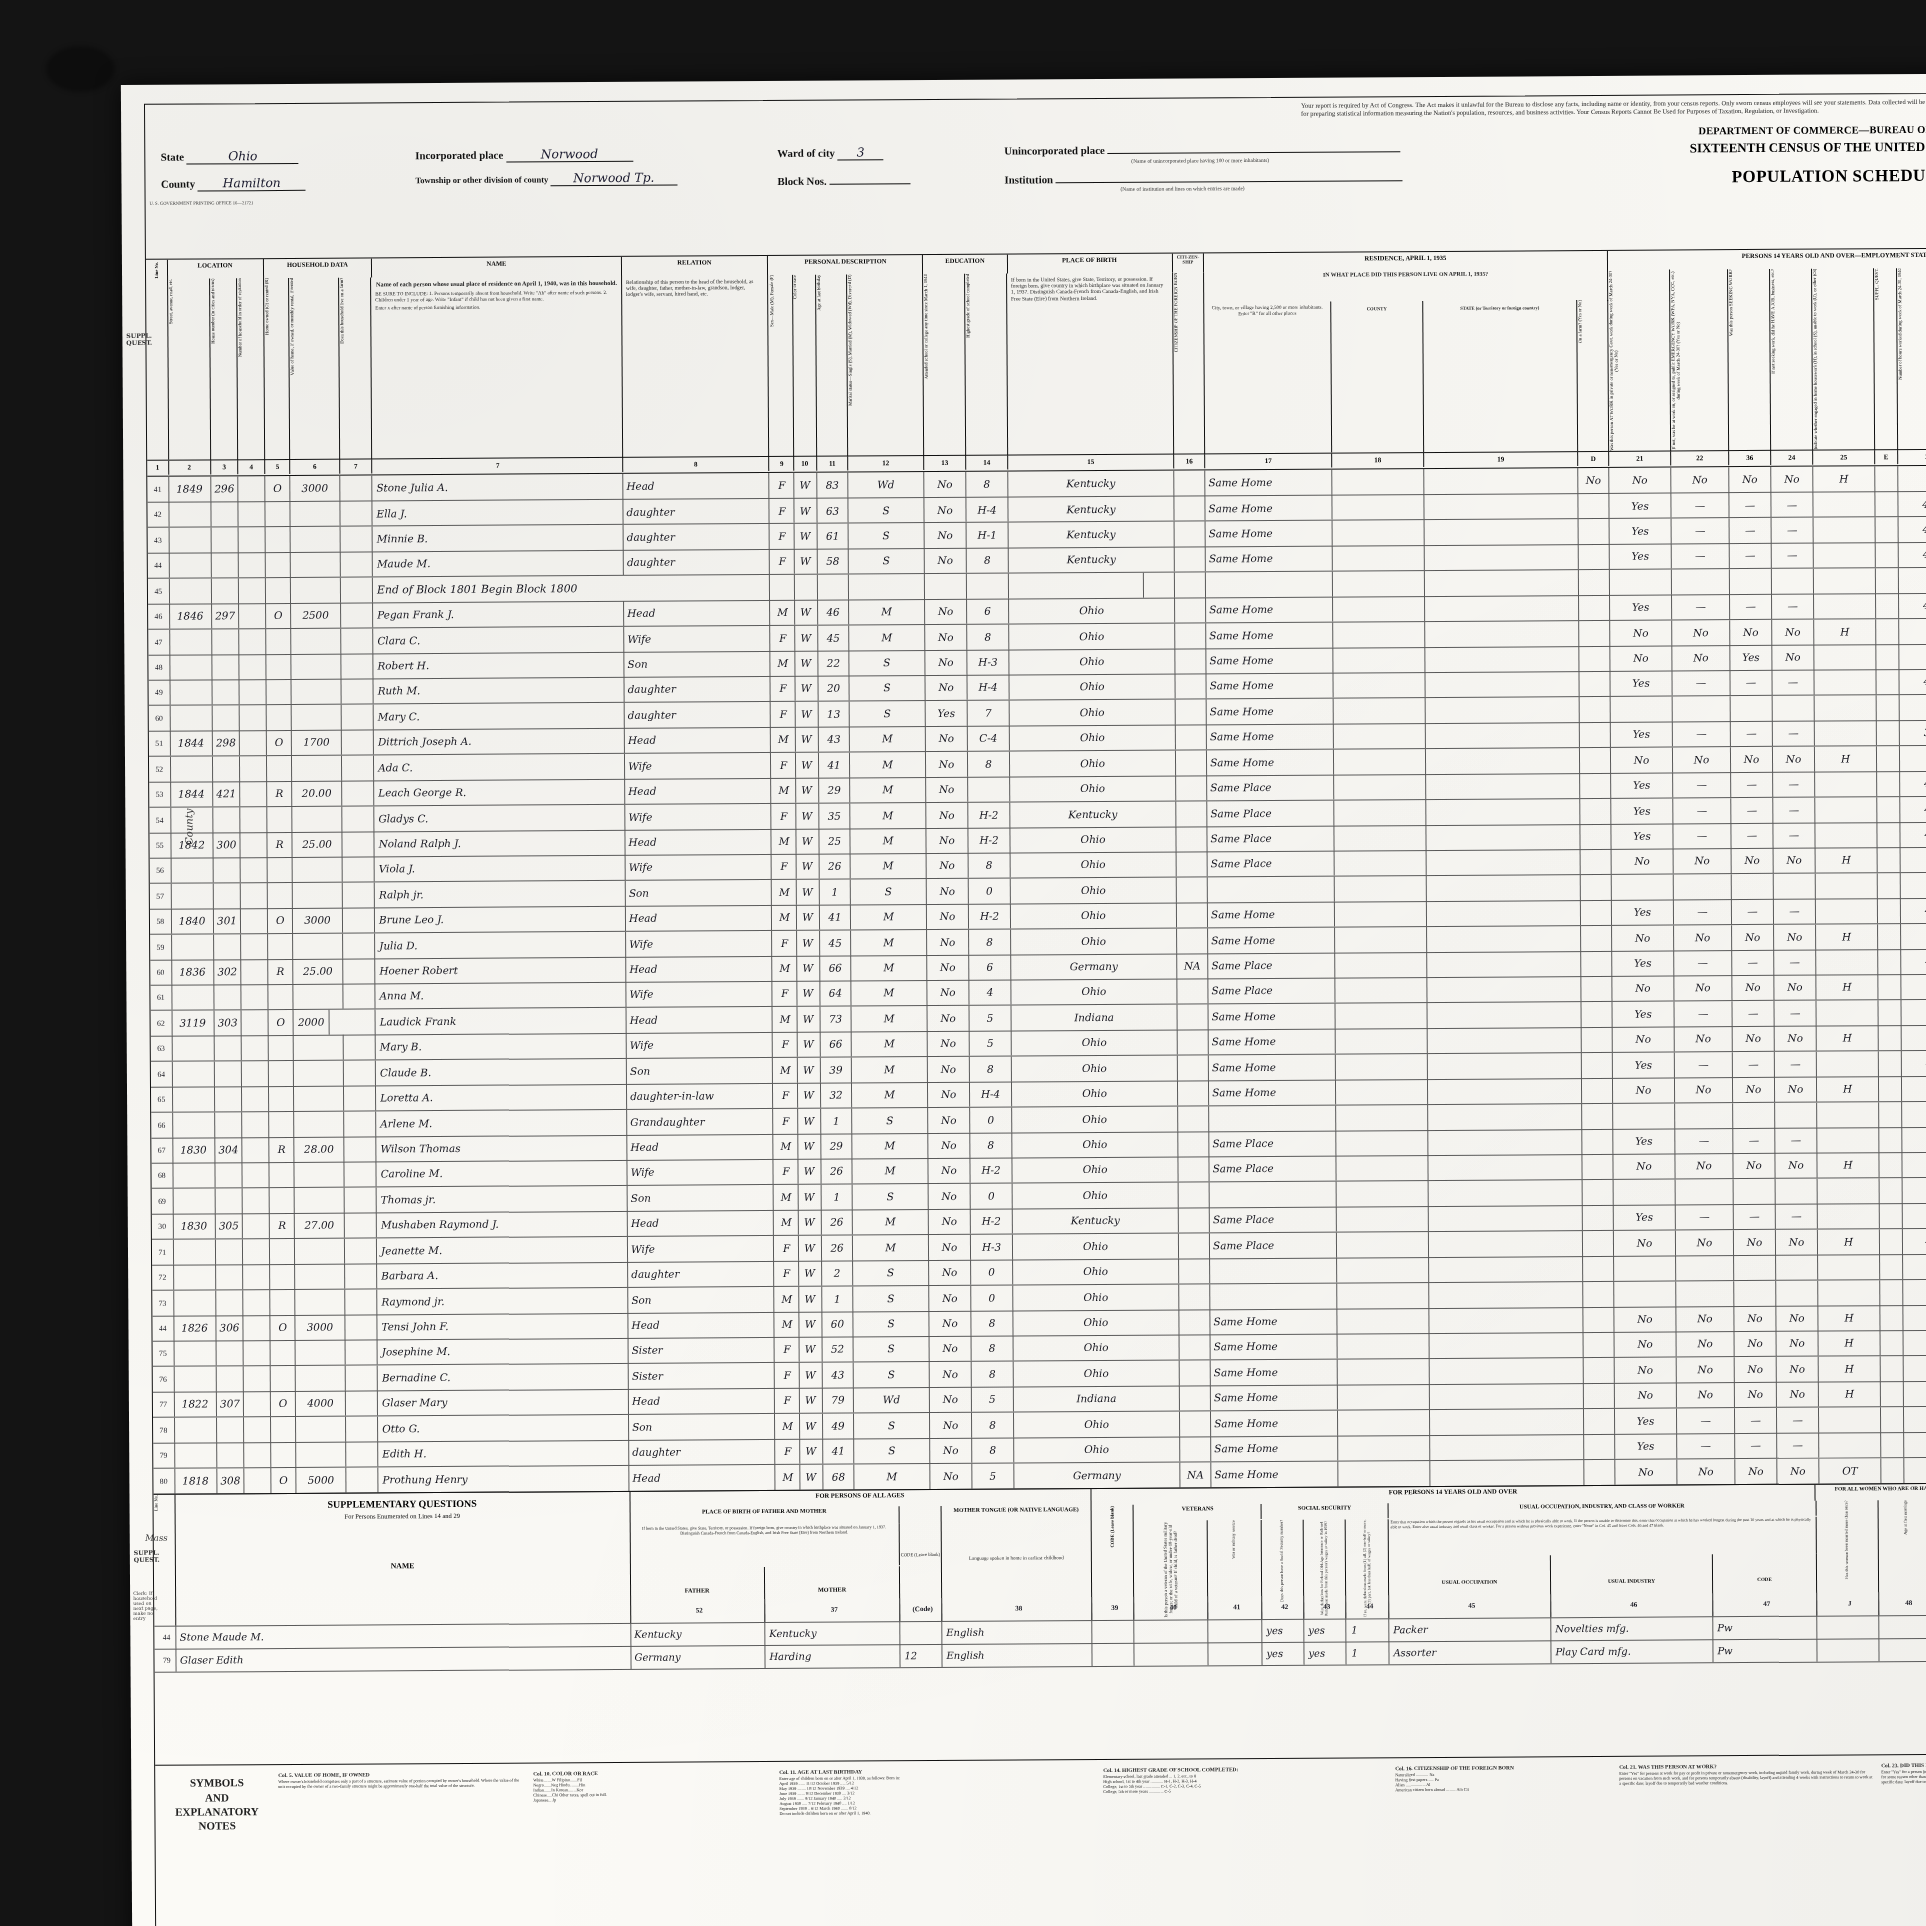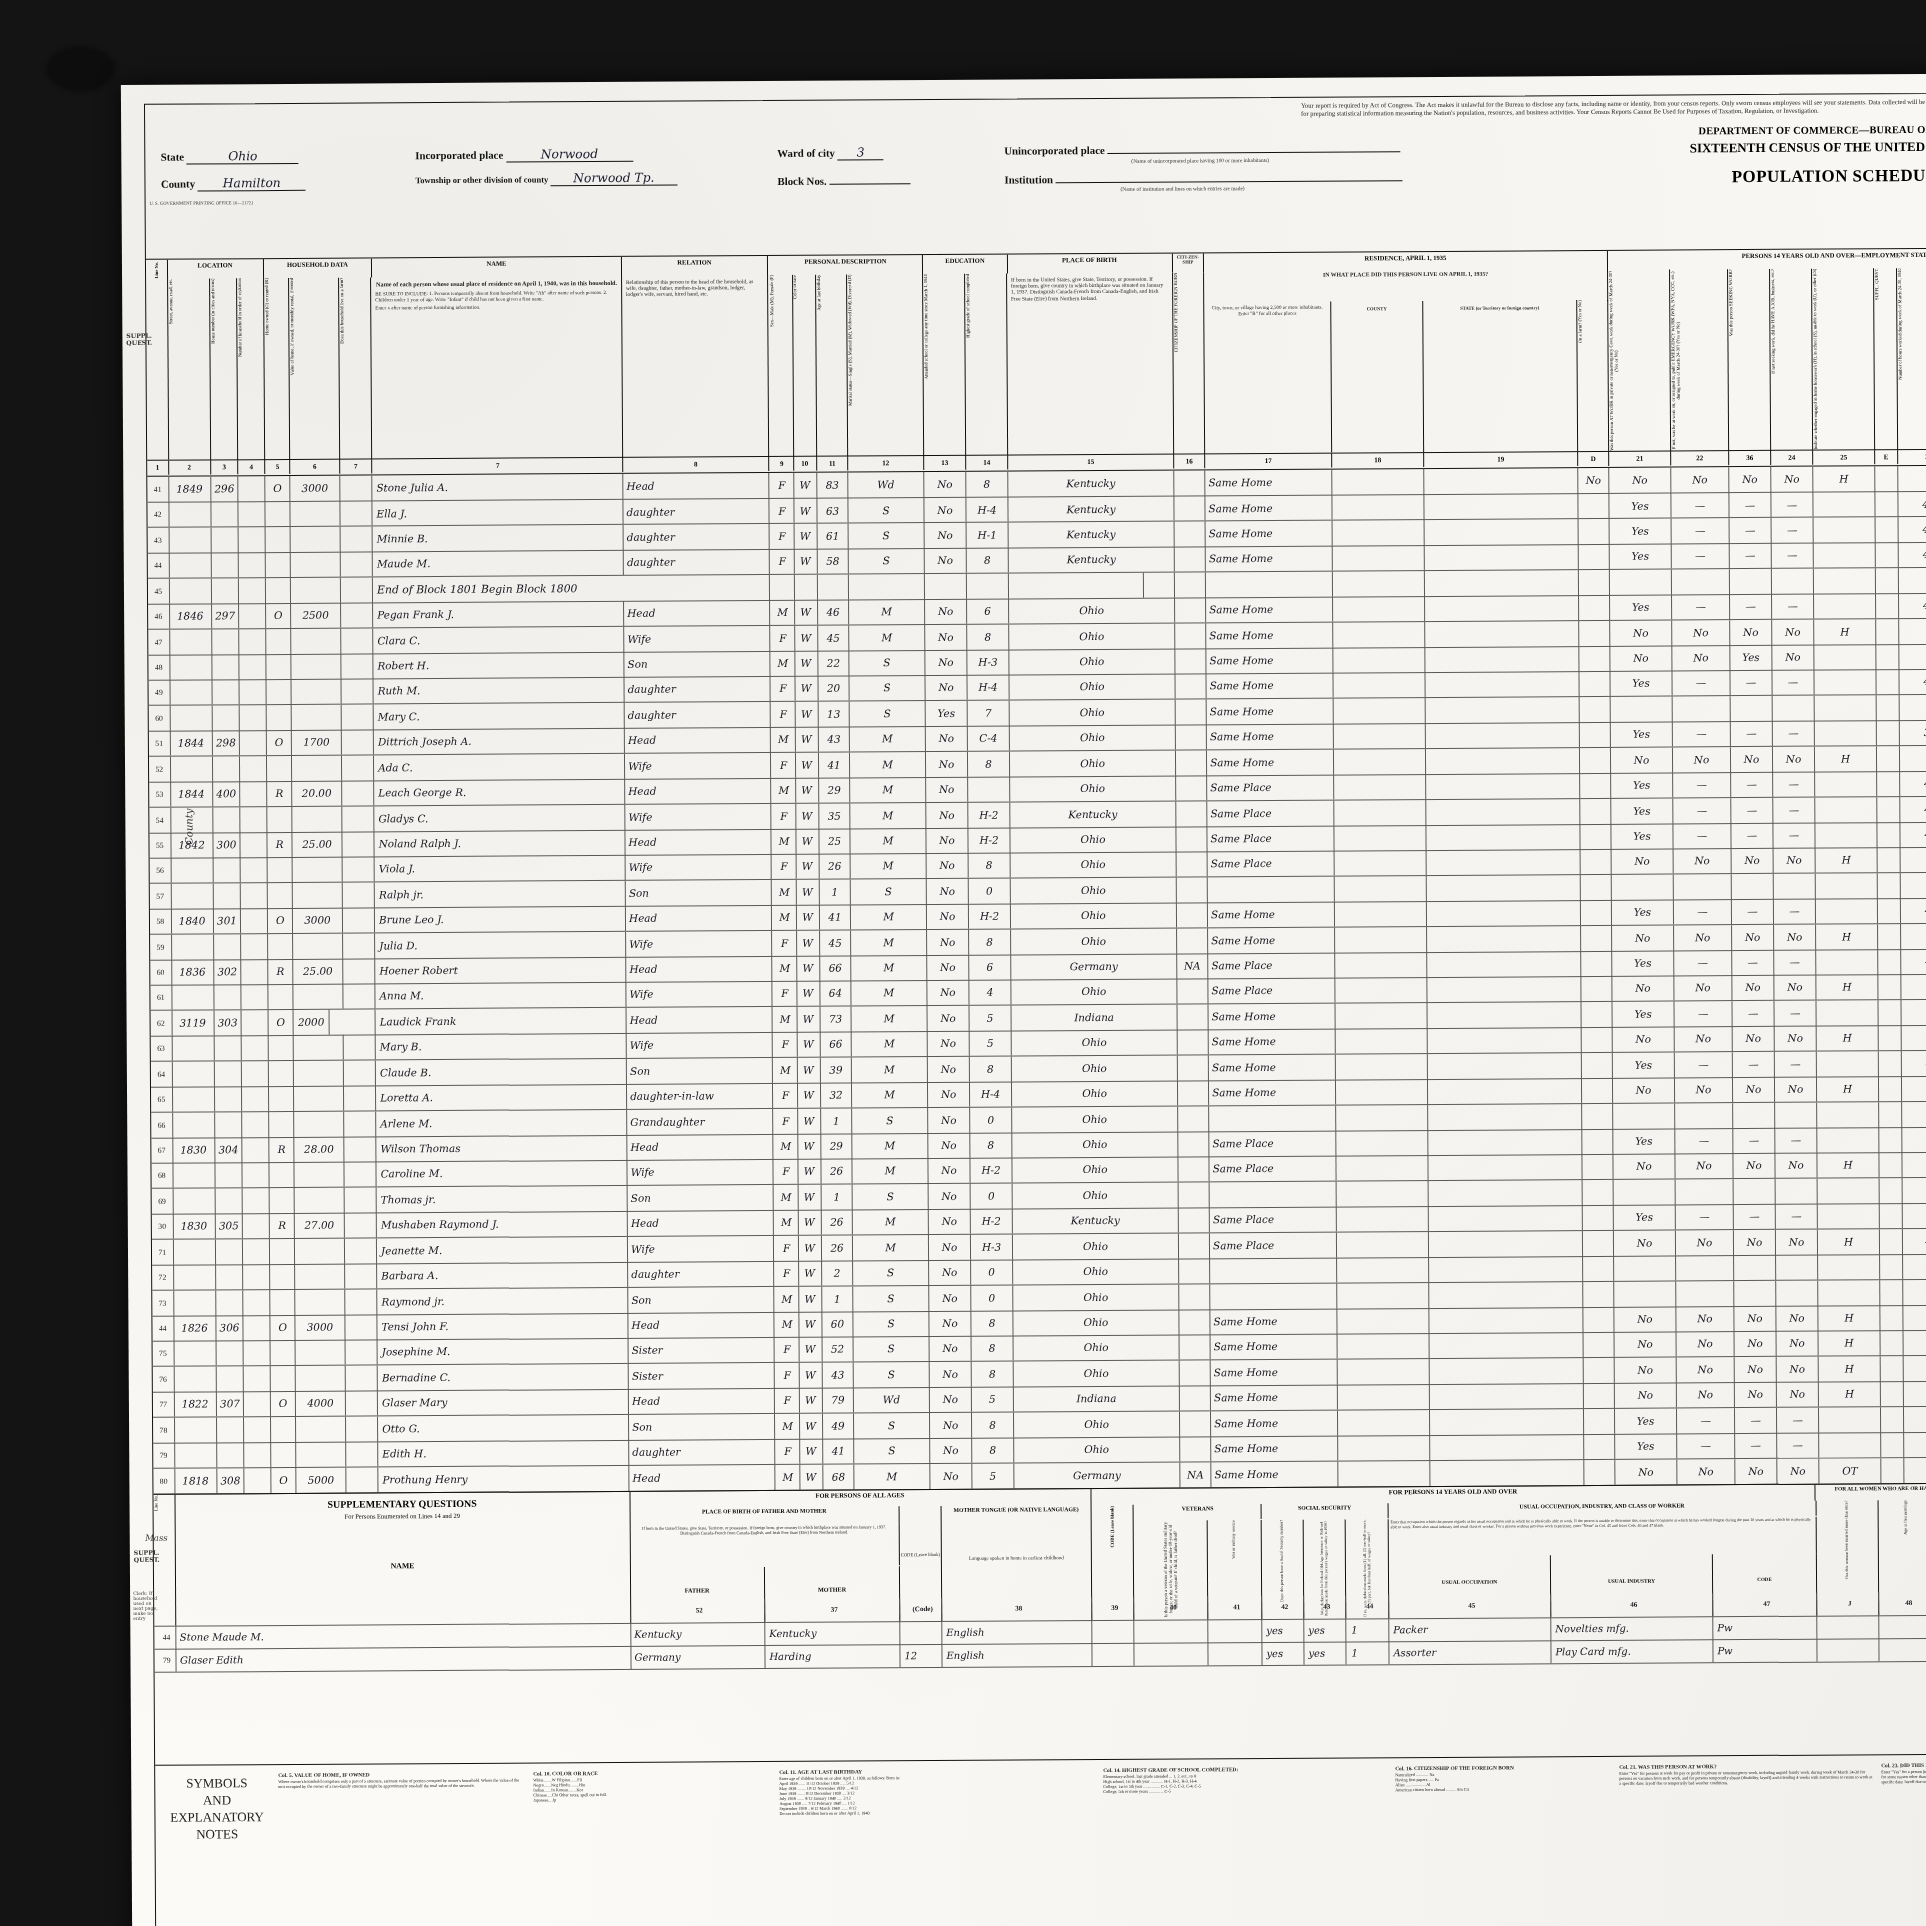--- a/index.html
+++ b/index.html
@@ -572,21 +572,21 @@
             <div class="c" style="left: 1524px; width: 58px;">No</div>
             <div class="c" style="left: 1582px; width: 42px;">No</div>
             <div class="c" style="left: 1624px; width: 42px;">No</div>
             <div class="c" style="left: 1666px; width: 62px;">H</div>
             <div class="c" style="left: 1728px; width: 23px;"></div>
             <div class="c" style="left: 1751px; width: 62px;"></div>
           </div>
           <div class="row" style="top: 305px;">
             <div class="c" style="left: 0px; width: 21.6px; font-style: normal; font-family: &quot;Liberation Serif&quot;, serif; font-size: 7.7px;">53</div>
             <div class="c" style="left: 21.6px; width: 42px;">1844</div>
-            <div class="c" style="left: 64px; width: 27px;">400</div>
+            <div class="c" style="left: 64px; width: 27px;">421</div>
             <div class="c" style="left: 91px; width: 27px;"></div>
             <div class="c" style="left: 118px; width: 25.4px;">R</div>
             <div class="c" style="left: 143px; width: 50px;">20.00</div>
             <div class="c" style="left: 193px; width: 32px;"></div>
             <div class="c l" style="left: 226px; width: 250px;">Leach  George R.</div>
             <div class="c l" style="left: 476px; width: 146px;">Head</div>
             <div class="c" style="left: 623px; width: 24px;">M</div>
             <div class="c" style="left: 646px; width: 24px;">W</div>
             <div class="c" style="left: 670px; width: 31px;">29</div>
             <div class="c" style="left: 701px; width: 76px;">M</div>
@@ -1507,21 +1507,21 @@
             <div class="c" style="left: 1193px; width: 42px; justify-content: center; font-style: normal; font-family: &quot;Liberation Serif&quot;, serif; font-size: 7px; font-weight: bold;">44</div>
             <div class="c" style="left: 1235px; width: 162px; justify-content: center; font-style: normal; font-family: &quot;Liberation Serif&quot;, serif; font-size: 7px; font-weight: bold;">45</div>
             <div class="c" style="left: 1397px; width: 162px; justify-content: center; font-style: normal; font-family: &quot;Liberation Serif&quot;, serif; font-size: 7px; font-weight: bold;">46</div>
             <div class="c" style="left: 1559px; width: 104px; justify-content: center; font-style: normal; font-family: &quot;Liberation Serif&quot;, serif; font-size: 7px; font-weight: bold;">47</div>
             <div class="c" style="left: 1663px; width: 62px; justify-content: center; font-style: normal; font-family: &quot;Liberation Serif&quot;, serif; font-size: 7px; font-weight: bold;">J</div>
             <div class="c" style="left: 1724px; width: 58px; justify-content: center; font-style: normal; font-family: &quot;Liberation Serif&quot;, serif; font-size: 7px; font-weight: bold;">48</div>
           </div>
         </div>
 
       <div class="foot">
-        <div class="footblk" style="left:11.6px;top:10.8px;width:100px;text-align:center;font-size:13px;font-weight:normal;line-height:1.3;">
+        <div class="footblk" style="left:11.6px;top:10.8px;width:100px;text-align:center;font-size:11px;font-weight:bold;line-height:1.3;">
           <div>SYMBOLS</div>
           <div>AND</div>
           <div>EXPLANATORY</div>
           <div>NOTES</div>
         </div>
         <div id="footblocks">
             <div class="footblk" style="left: 123px; top: 7.7px; width: 247px;">
               <div class="footttl">Col. 5. VALUE OF HOME, IF OWNED</div>
               <div style="white-space: pre-line; font-size: 4.2px;">Where owner's household comprises only a part of a structure, estimate value of portion occupied by owner's household. Where the value of the unit occupied by the owner of a two-family structure might be approximately one-half the total value of the structure.</div>
             </div>

